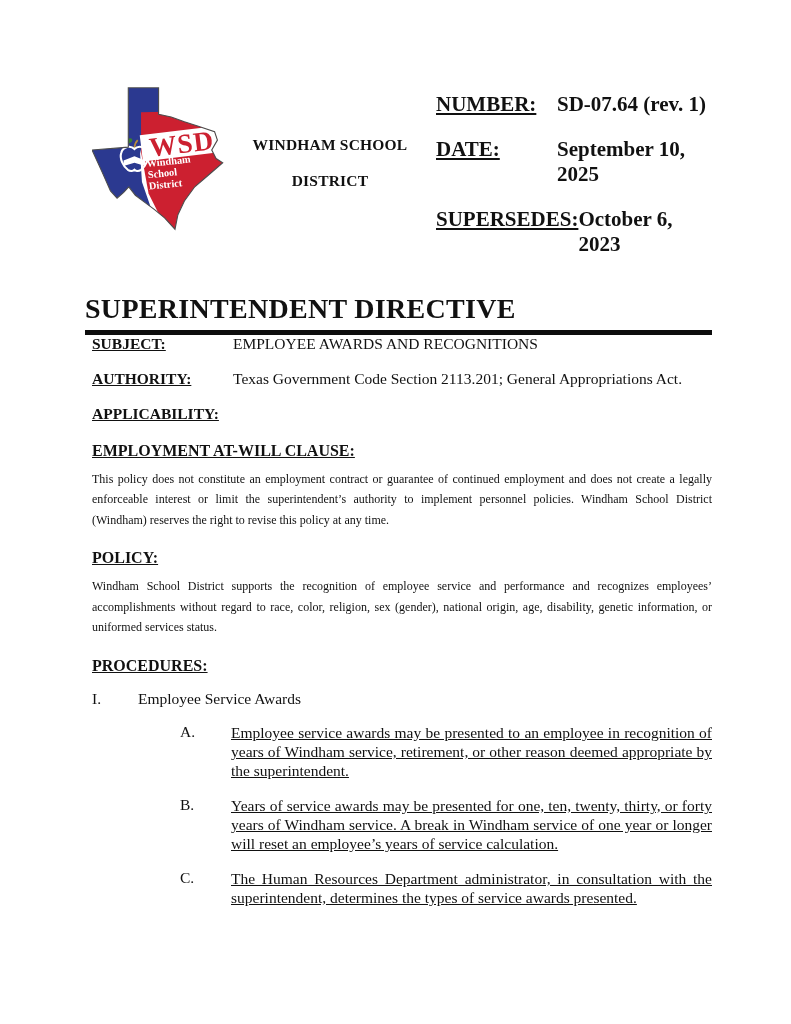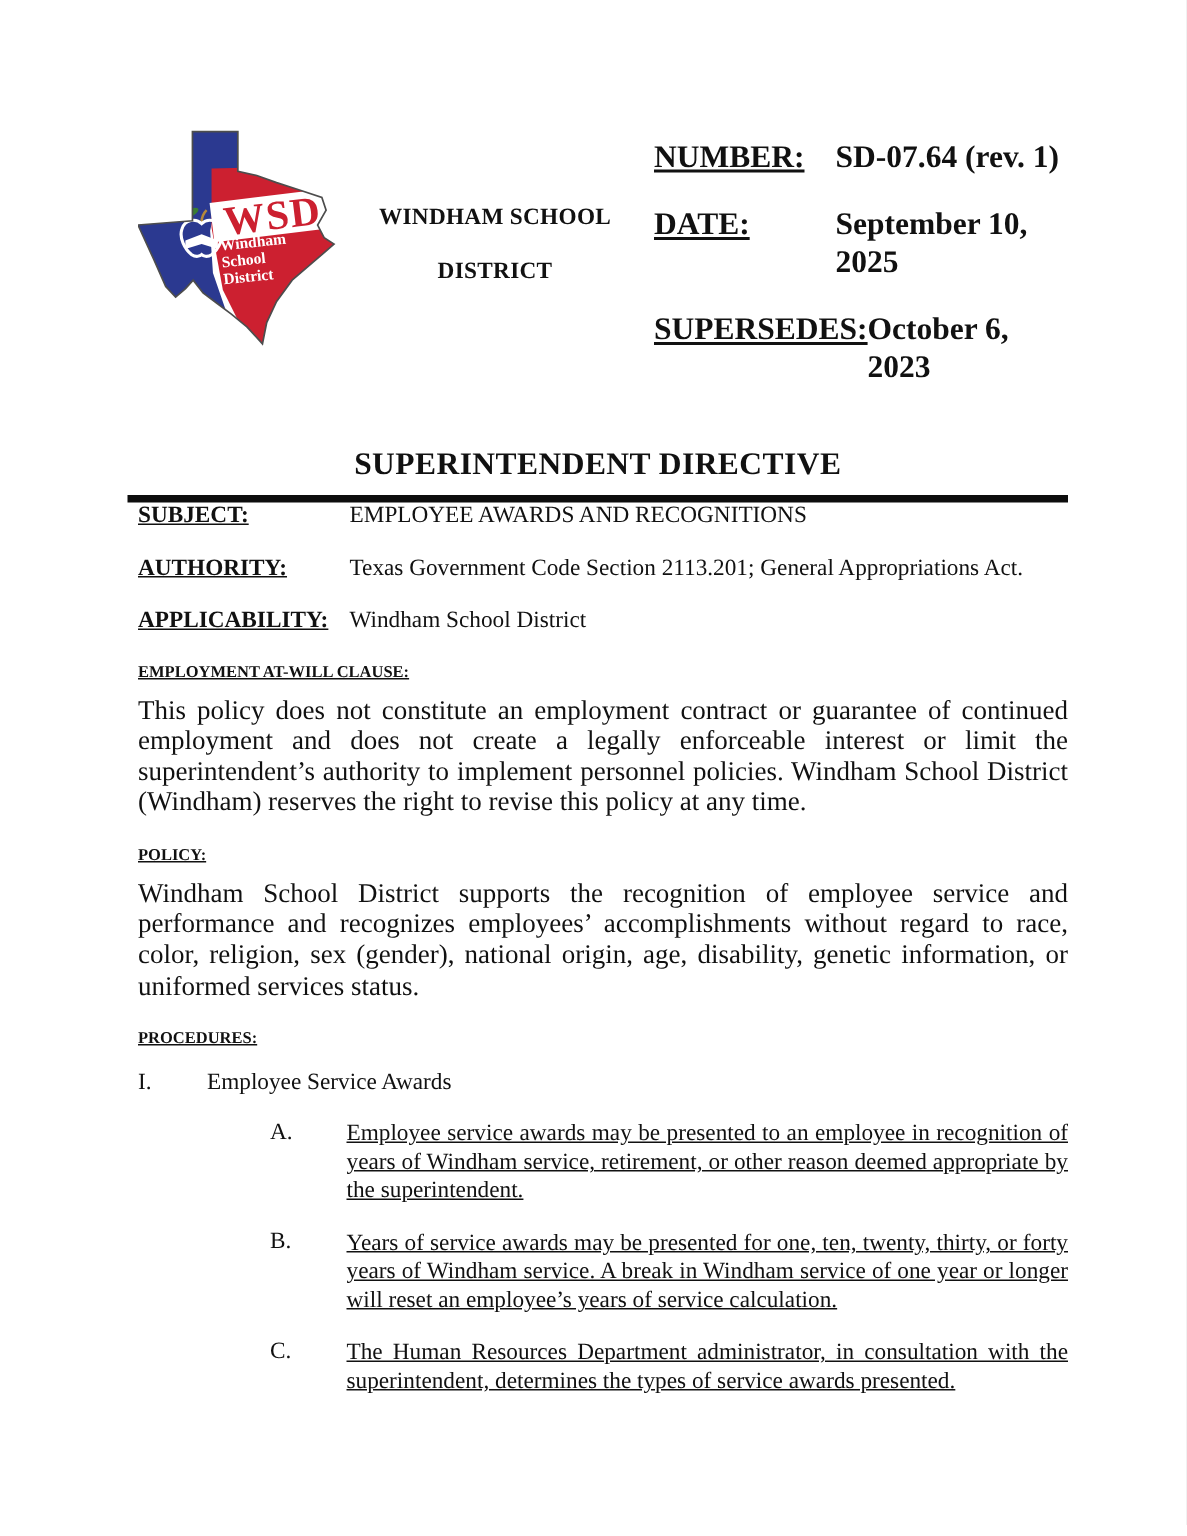--- a/index.html
+++ b/index.html
@@ -12,33 +12,33 @@
   
   .letterhead{display:flex;align-items:flex-start;}
   .logo-wrap{flex:0 0 132px;width:132px;height:147px;}
   .org-name{flex:1;text-align:center;font-weight:bold;font-size:15.5px;
     padding-top:42px;line-height:36px;letter-spacing:.2px;}
   .meta{flex:0 0 276px;padding-top:7px;font-size:21px;font-weight:bold;}
   .meta-row{display:flex;margin-bottom:20px;}
   .meta-label{flex:0 0 121px;text-decoration:underline;}
   .meta-value{flex:1;}
   
-  .doc-title{font-size:21px;font-weight:bold;line-height:36px;
-    margin:14px 0 0 -7px;letter-spacing:.3px;text-align:center;}
+  .doc-title{font-size:28px;font-weight:bold;line-height:36px;
+    margin:14px 0 0 -7px;letter-spacing:.3px;}
   .title-rule{height:4.5px;background:#0d0d0d;margin:3px 0 0 -7px;width:calc(100% + 7px);}
   
   .fields{font-size:15.5px;}
   .field-row{display:flex;margin-bottom:17px;}
   .field-label{flex:0 0 141px;font-weight:bold;text-decoration:underline;}
   .field-value{flex:1;}
   .field-value.bold{font-weight:normal;}
   
-  .section-heading{font-size:11px;font-weight:bold;text-decoration:underline;
+  .section-heading{font-size:16px;font-weight:bold;text-decoration:underline;
     margin:19px 0 9px;}
-  .body-par{font-size:18px;line-height:20.6px;text-align:justify;margin:0 0 10px;}
+  .body-par{font-size:12px;line-height:20.6px;text-align:justify;margin:0 0 10px;}
   
   .li1{display:flex;font-size:15.5px;margin:15px 0;}
   .li1-marker{flex:0 0 46px;}
   .li1-body{flex:1;}
   .li2{display:flex;font-size:15.5px;margin:0 0 16px 88px;}
   .li2-marker{flex:0 0 51px;}
   .li2-body{flex:1;text-align:justify;line-height:19px;text-decoration:underline;}
 </style>
 </head>
 <body>
@@ -110,21 +110,20 @@
     <div class="field-row">
       <span class="field-label">SUBJECT:</span>
       <span class="field-value bold">EMPLOYEE AWARDS AND RECOGNITIONS</span>
     </div>
     <div class="field-row">
       <span class="field-label">AUTHORITY:</span>
       <span class="field-value">Texas Government Code Section 2113.201; General Appropriations Act.</span>
     </div>
     <div class="field-row">
       <span class="field-label">APPLICABILITY:</span>
-      <span class="field-value">Windham School District</span>
     </div>
   </div>
 
   <div class="section-heading">EMPLOYMENT AT-WILL CLAUSE:</div>
   <p class="body-par">This policy does not constitute an employment contract or guarantee of continued employment and does not create a legally enforceable interest or limit the superintendent’s authority to implement personnel policies. Windham School District (Windham) reserves the right to revise this policy at any time.</p>
 
   <div class="section-heading">POLICY:</div>
   <p class="body-par">Windham School District supports the recognition of employee service and performance and recognizes employees’ accomplishments without regard to race, color, religion, sex (gender), national origin, age, disability, genetic information, or uniformed services status.</p>
 
   <div class="section-heading">PROCEDURES:</div>

